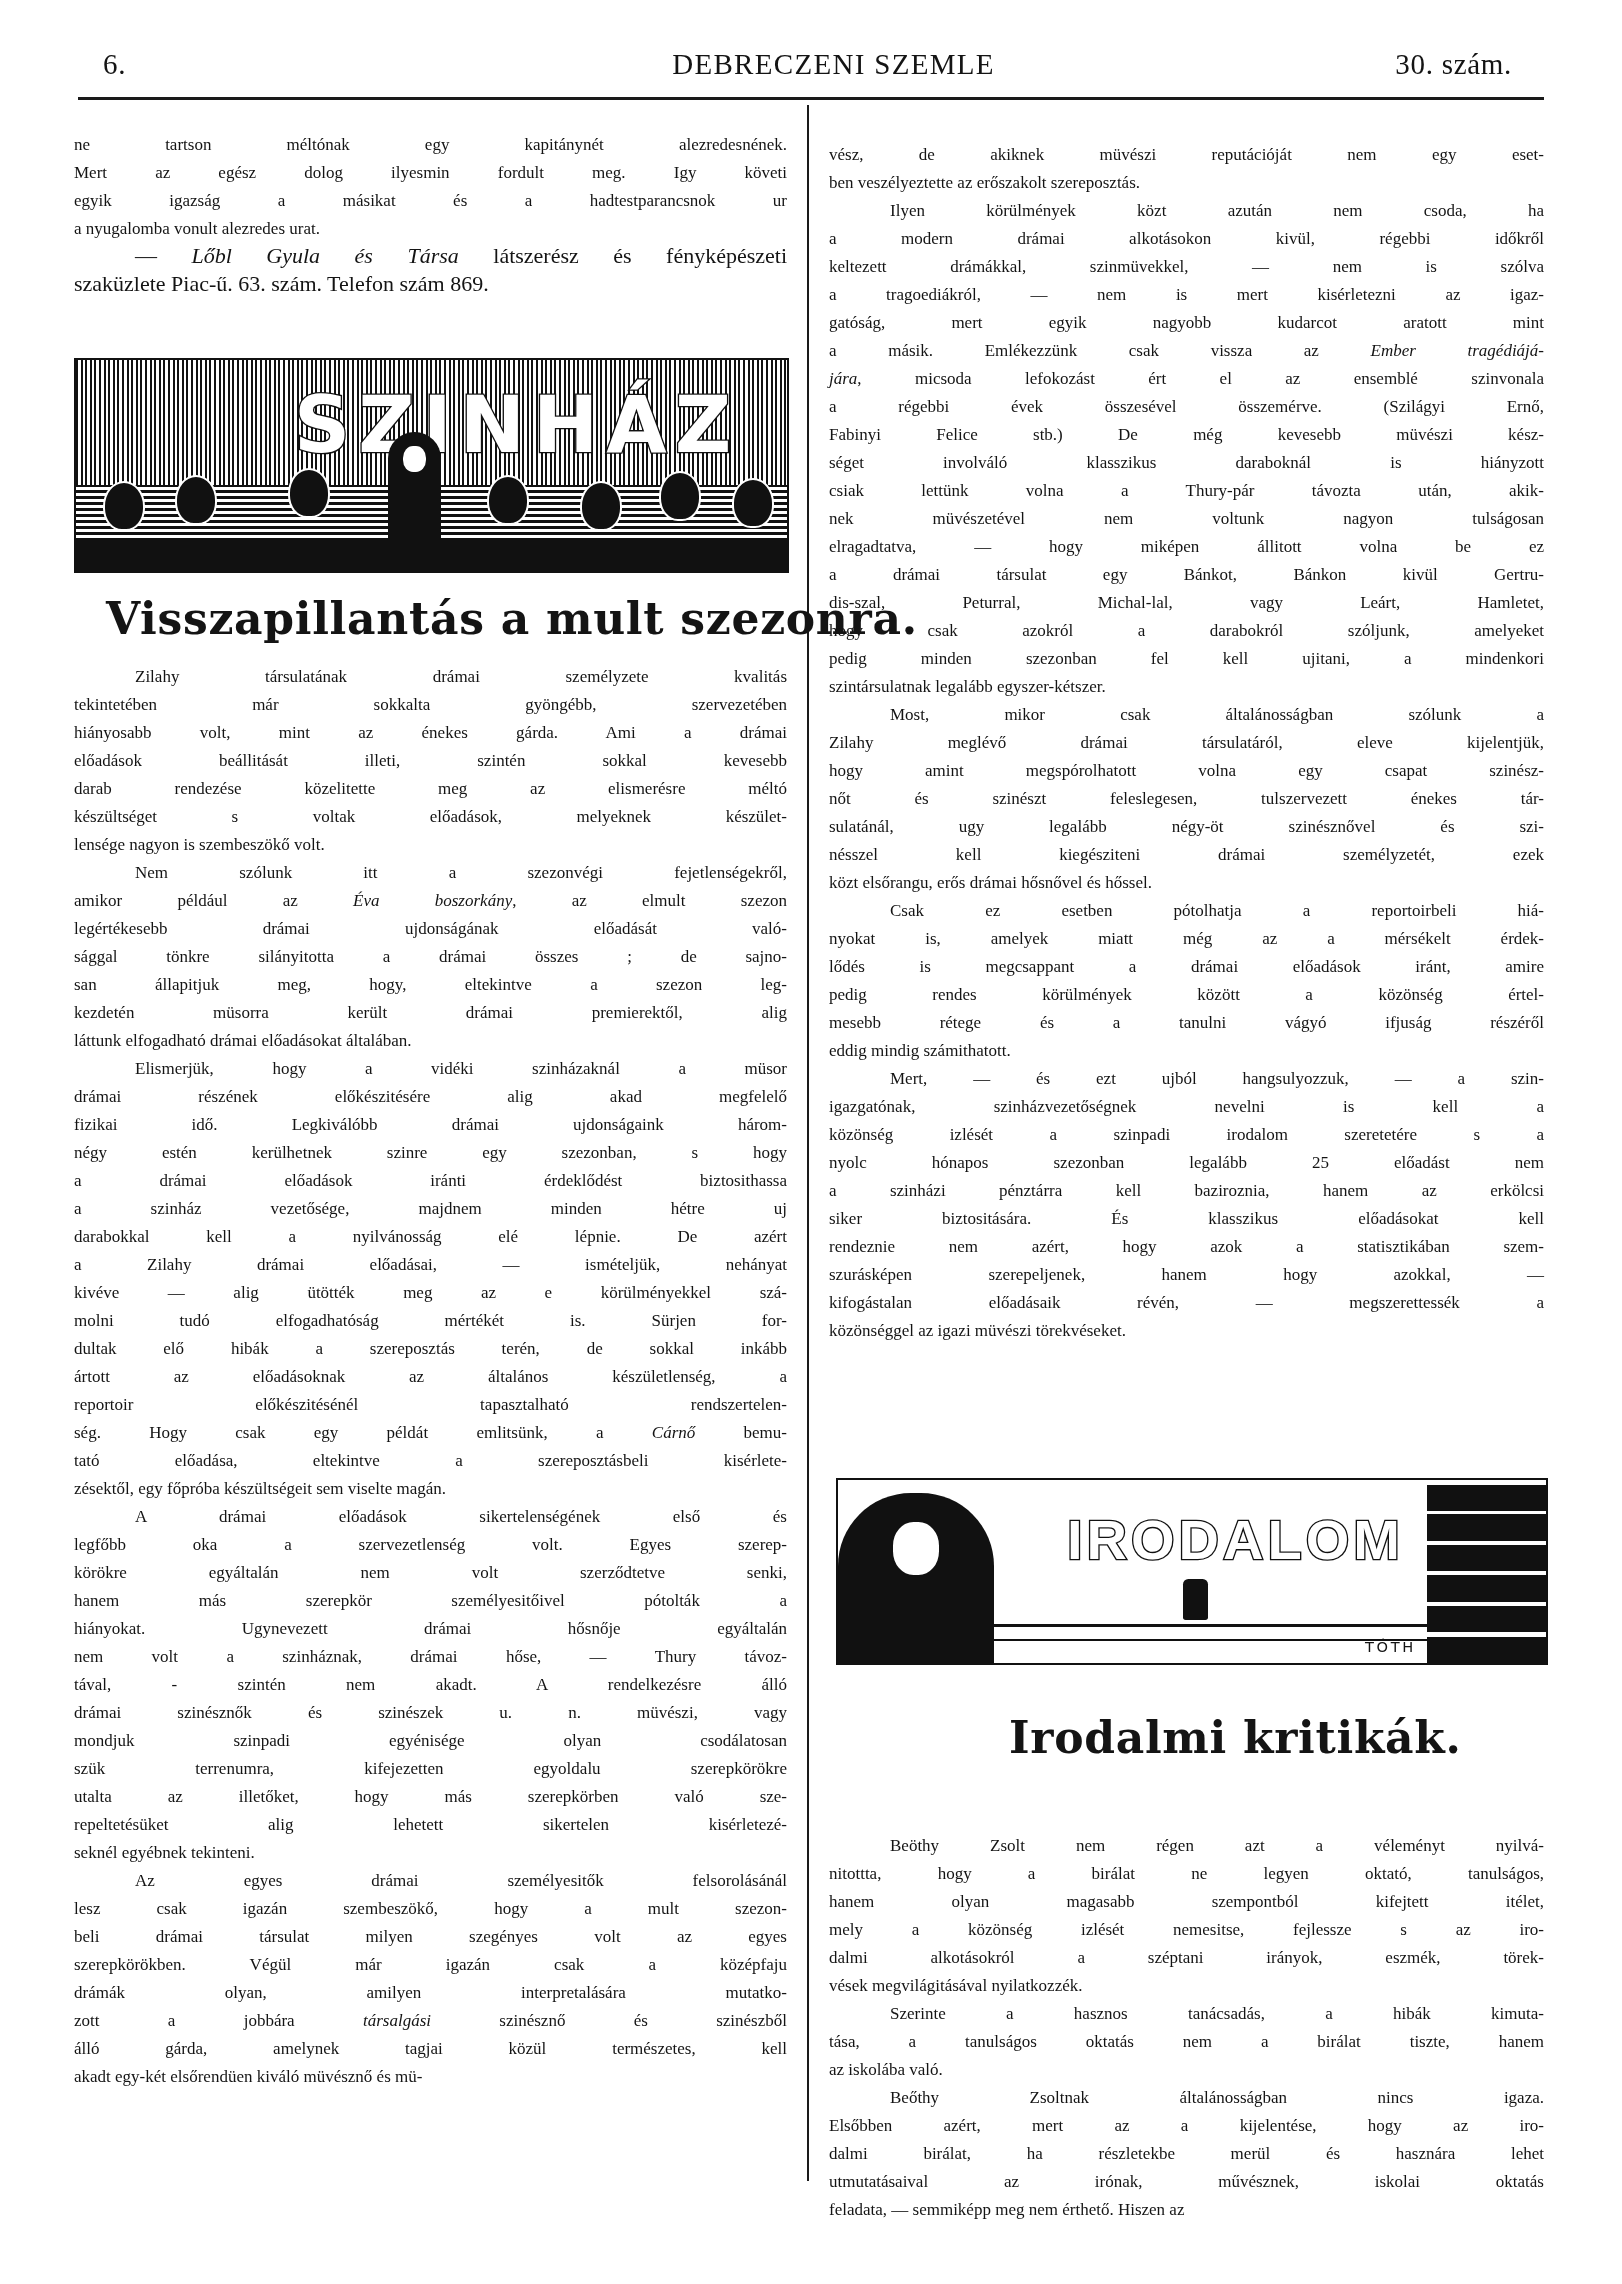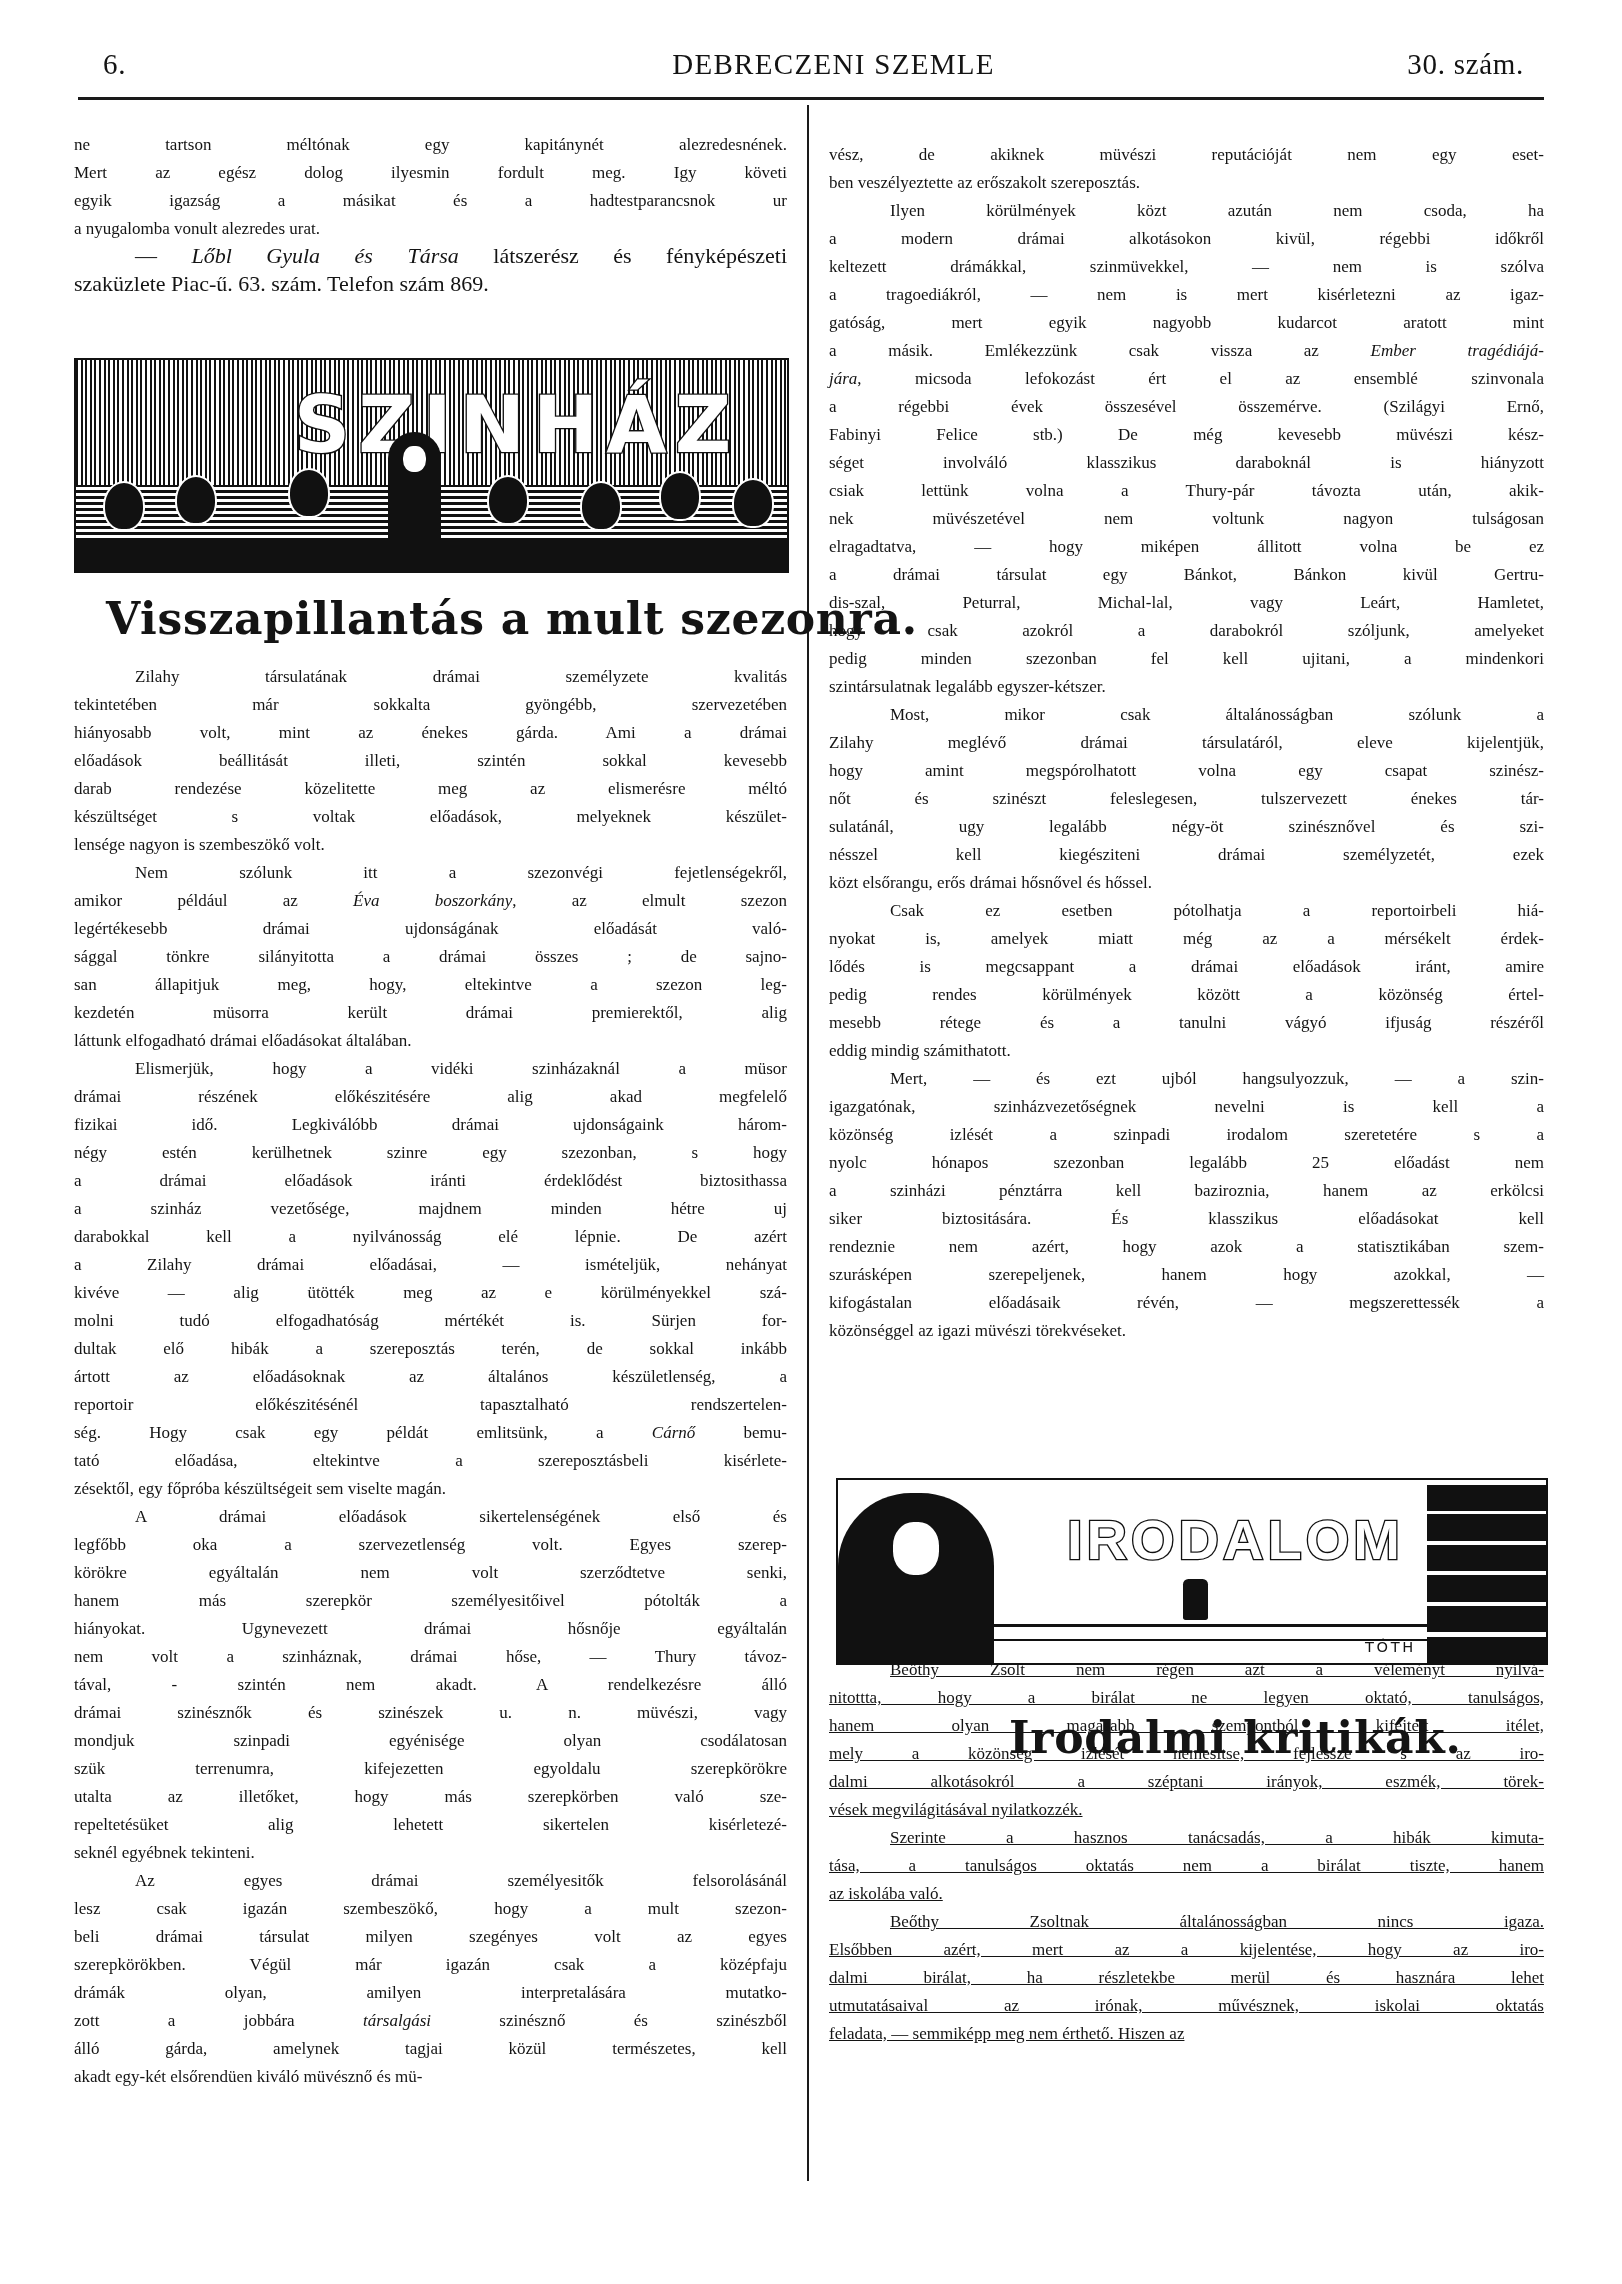--- a/index.html
+++ b/index.html
@@ -2,21 +2,21 @@
 <html style="font-size:10.6px"><head>
 <meta charset="utf-8">
 <style>
   html, body { margin: 0; padding: 0; background: #ffffff; }
   body { width: 1623px; height: 2284px; position: relative; overflow: hidden;
          font-family: "Liberation Serif", "DejaVu Serif", serif; color: #141414; }
   
   .hdr { position: absolute; top: 48px; font-size: 29px; letter-spacing: 0.7px; }
   .hdr-left { left: 103px; }
   .hdr-center { left: 0; width: 1623px; text-align: center; letter-spacing: 1.3px; padding-left: 22px; }
-  .hdr-right { right: 99px; }
+  .hdr-right { right: 111px; }
   .hdr-rule { position: absolute; left: 78px; width: 1466px; top: 97px; height: 2.7px; background: #1a1a1a; }
   .divider { position: absolute; left: 807px; top: 105px; width: 2px; height: 2076px; background: #1a1a1a; }
 
   .col { position: absolute; font-size: 17px; line-height: 28px; }
   .col-left { left: 74px; width: 713px; }
   .col-right { left: 829px; width: 715px; }
 
   .line { display: block; white-space: nowrap; text-align: justify; text-align-last: justify;
           height: 28px; overflow: visible; transform-origin: left; }
   .line.last { text-align-last: left; }
@@ -207,21 +207,21 @@
   <div class="title">IRODALOM</div>
   <div class="desk"></div>
   <div class="desk2"></div>
   <div class="ink"></div>
   <div class="shelf"></div>
   <div class="sign">TÓTH</div>
 </div>
 
 <div class="heading heading-2">Irodalmi kritikák.</div>
 
-<div class="col col-right" style="top:1656px;text-decoration:underline;" id="right-article">
+<div class="col col-right" style="top:1832px;" id="right-article">
     <span class="line indent">Beöthy Zsolt nem régen azt a véleményt nyilvá-</span>
     <span class="line">nitottta, hogy a birálat ne legyen oktató, tanulságos,</span>
     <span class="line">hanem olyan magasabb szempontból kifejtett itélet,</span>
     <span class="line">mely a közönség izlését nemesitse, fejlessze s az iro-</span>
     <span class="line">dalmi alkotásokról a széptani irányok, eszmék, törek-</span>
     <span class="line last">vések megvilágitásával nyilatkozzék.</span>
     <span class="line indent">Szerinte a hasznos tanácsadás, a hibák kimuta-</span>
     <span class="line">tása, a tanulságos oktatás nem a birálat tiszte, hanem</span>
     <span class="line last">az iskolába való.</span>
     <span class="line indent">Beőthy Zsoltnak általánosságban nincs igaza.</span>

